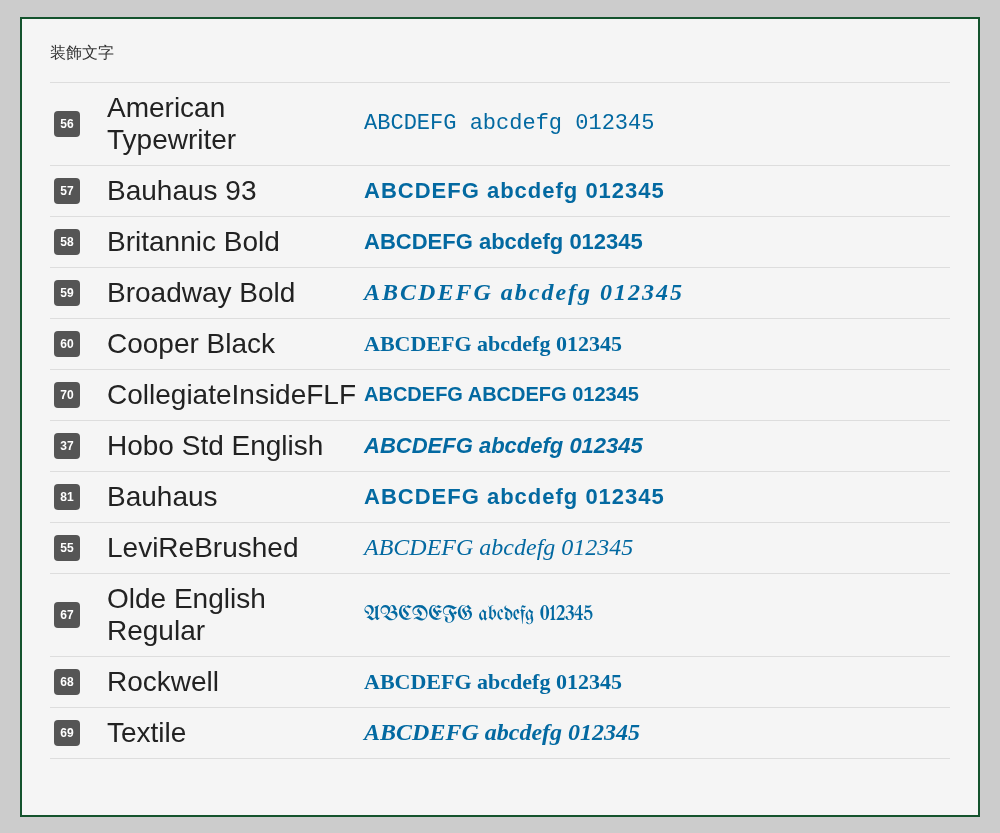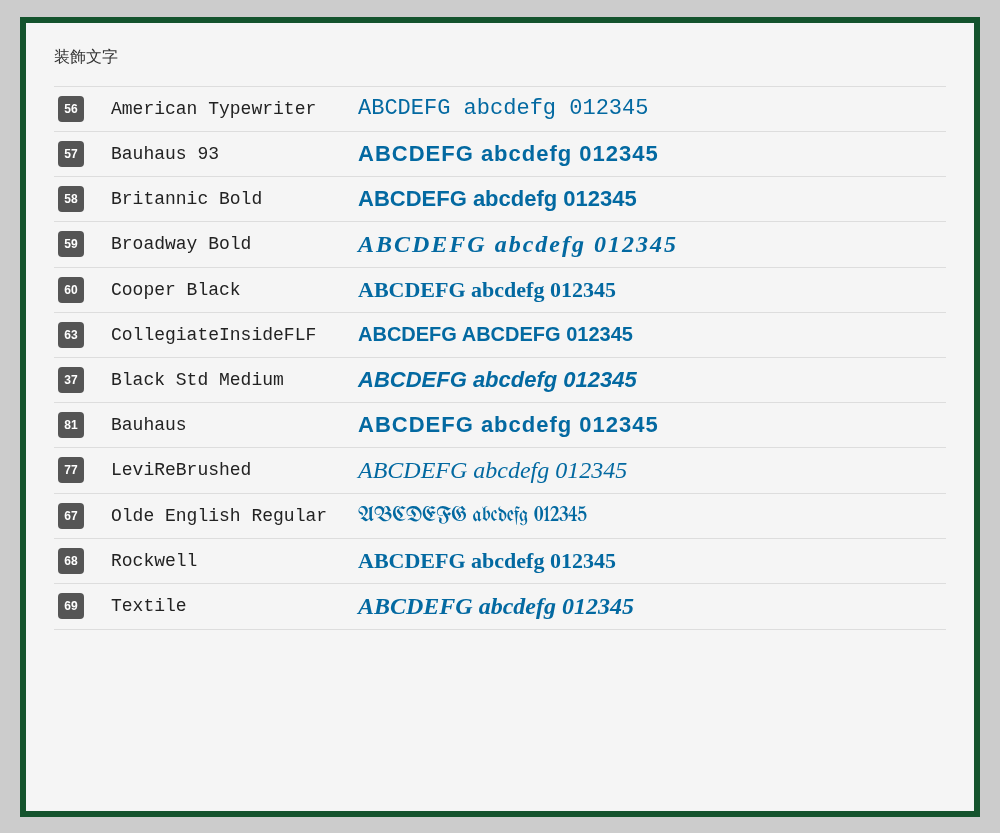--- a/index.html
+++ b/index.html
@@ -11,21 +11,21 @@
       align-items: center;
       min-height: 100vh;
       font-family: sans-serif;
     }
 
     .page {
       background: #f5f5f5;
       width: 960px;
       min-height: 800px;
       padding: 24px 28px 32px 28px;
-      border: 6px solid #14532d;
+      border: 2px solid #14532d;
     }
 
     .page-title {
       font-size: 16px;
       color: #333;
       margin-bottom: 18px;
       font-family: sans-serif;
     }
 
     .font-table {
@@ -60,23 +60,23 @@
       font-family: sans-serif;
       flex-shrink: 0;
     }
 
     .font-name-cell {
       width: 300px;
       padding-left: 8px;
     }
 
     .font-name {
-      font-size: 18px;
+      font-size: 28px;
       color: #222;
-      font-family: Liberation Mono, monospace;
+      font-family: Liberation Sans, sans-serif;
     }
 
     .name-wrapper {
       display: flex;
       align-items: center;
       gap: 27px;
     }
 
     .sample-cell {
       font-size: 22px;
@@ -148,48 +148,48 @@
             <div class="name-wrapper">
               <span class="num-badge">60</span>
               <span class="font-name">Cooper Black</span>
             </div>
           </td>
           <td class="sample-cell f-cooper">ABCDEFG abcdefg 012345</td>
         </tr>
         <tr>
           <td class="font-name-cell">
             <div class="name-wrapper">
-              <span class="num-badge">63</span>
+              <span class="num-badge">70</span>
               <span class="font-name">CollegiateInsideFLF</span>
             </div>
           </td>
           <td class="sample-cell f-collegiate">ABCDEFG ABCDEFG 012345</td>
         </tr>
         <tr>
           <td class="font-name-cell">
             <div class="name-wrapper">
               <span class="num-badge">37</span>
-              <span class="font-name">Black Std Medium</span>
+              <span class="font-name">Hobo Std English</span>
             </div>
           </td>
           <td class="sample-cell f-hobo">ABCDEFG abcdefg 012345</td>
         </tr>
         <tr>
           <td class="font-name-cell">
             <div class="name-wrapper">
               <span class="num-badge">81</span>
               <span class="font-name">Bauhaus</span>
             </div>
           </td>
           <td class="sample-cell f-impact">ABCDEFG abcdefg 012345</td>
         </tr>
         <tr>
           <td class="font-name-cell">
             <div class="name-wrapper">
-              <span class="num-badge">77</span>
+              <span class="num-badge">55</span>
               <span class="font-name">LeviReBrushed</span>
             </div>
           </td>
           <td class="sample-cell f-levi">ABCDEFG abcdefg 012345</td>
         </tr>
         <tr>
           <td class="font-name-cell">
             <div class="name-wrapper">
               <span class="num-badge">67</span>
               <span class="font-name">Olde English Regular</span>

